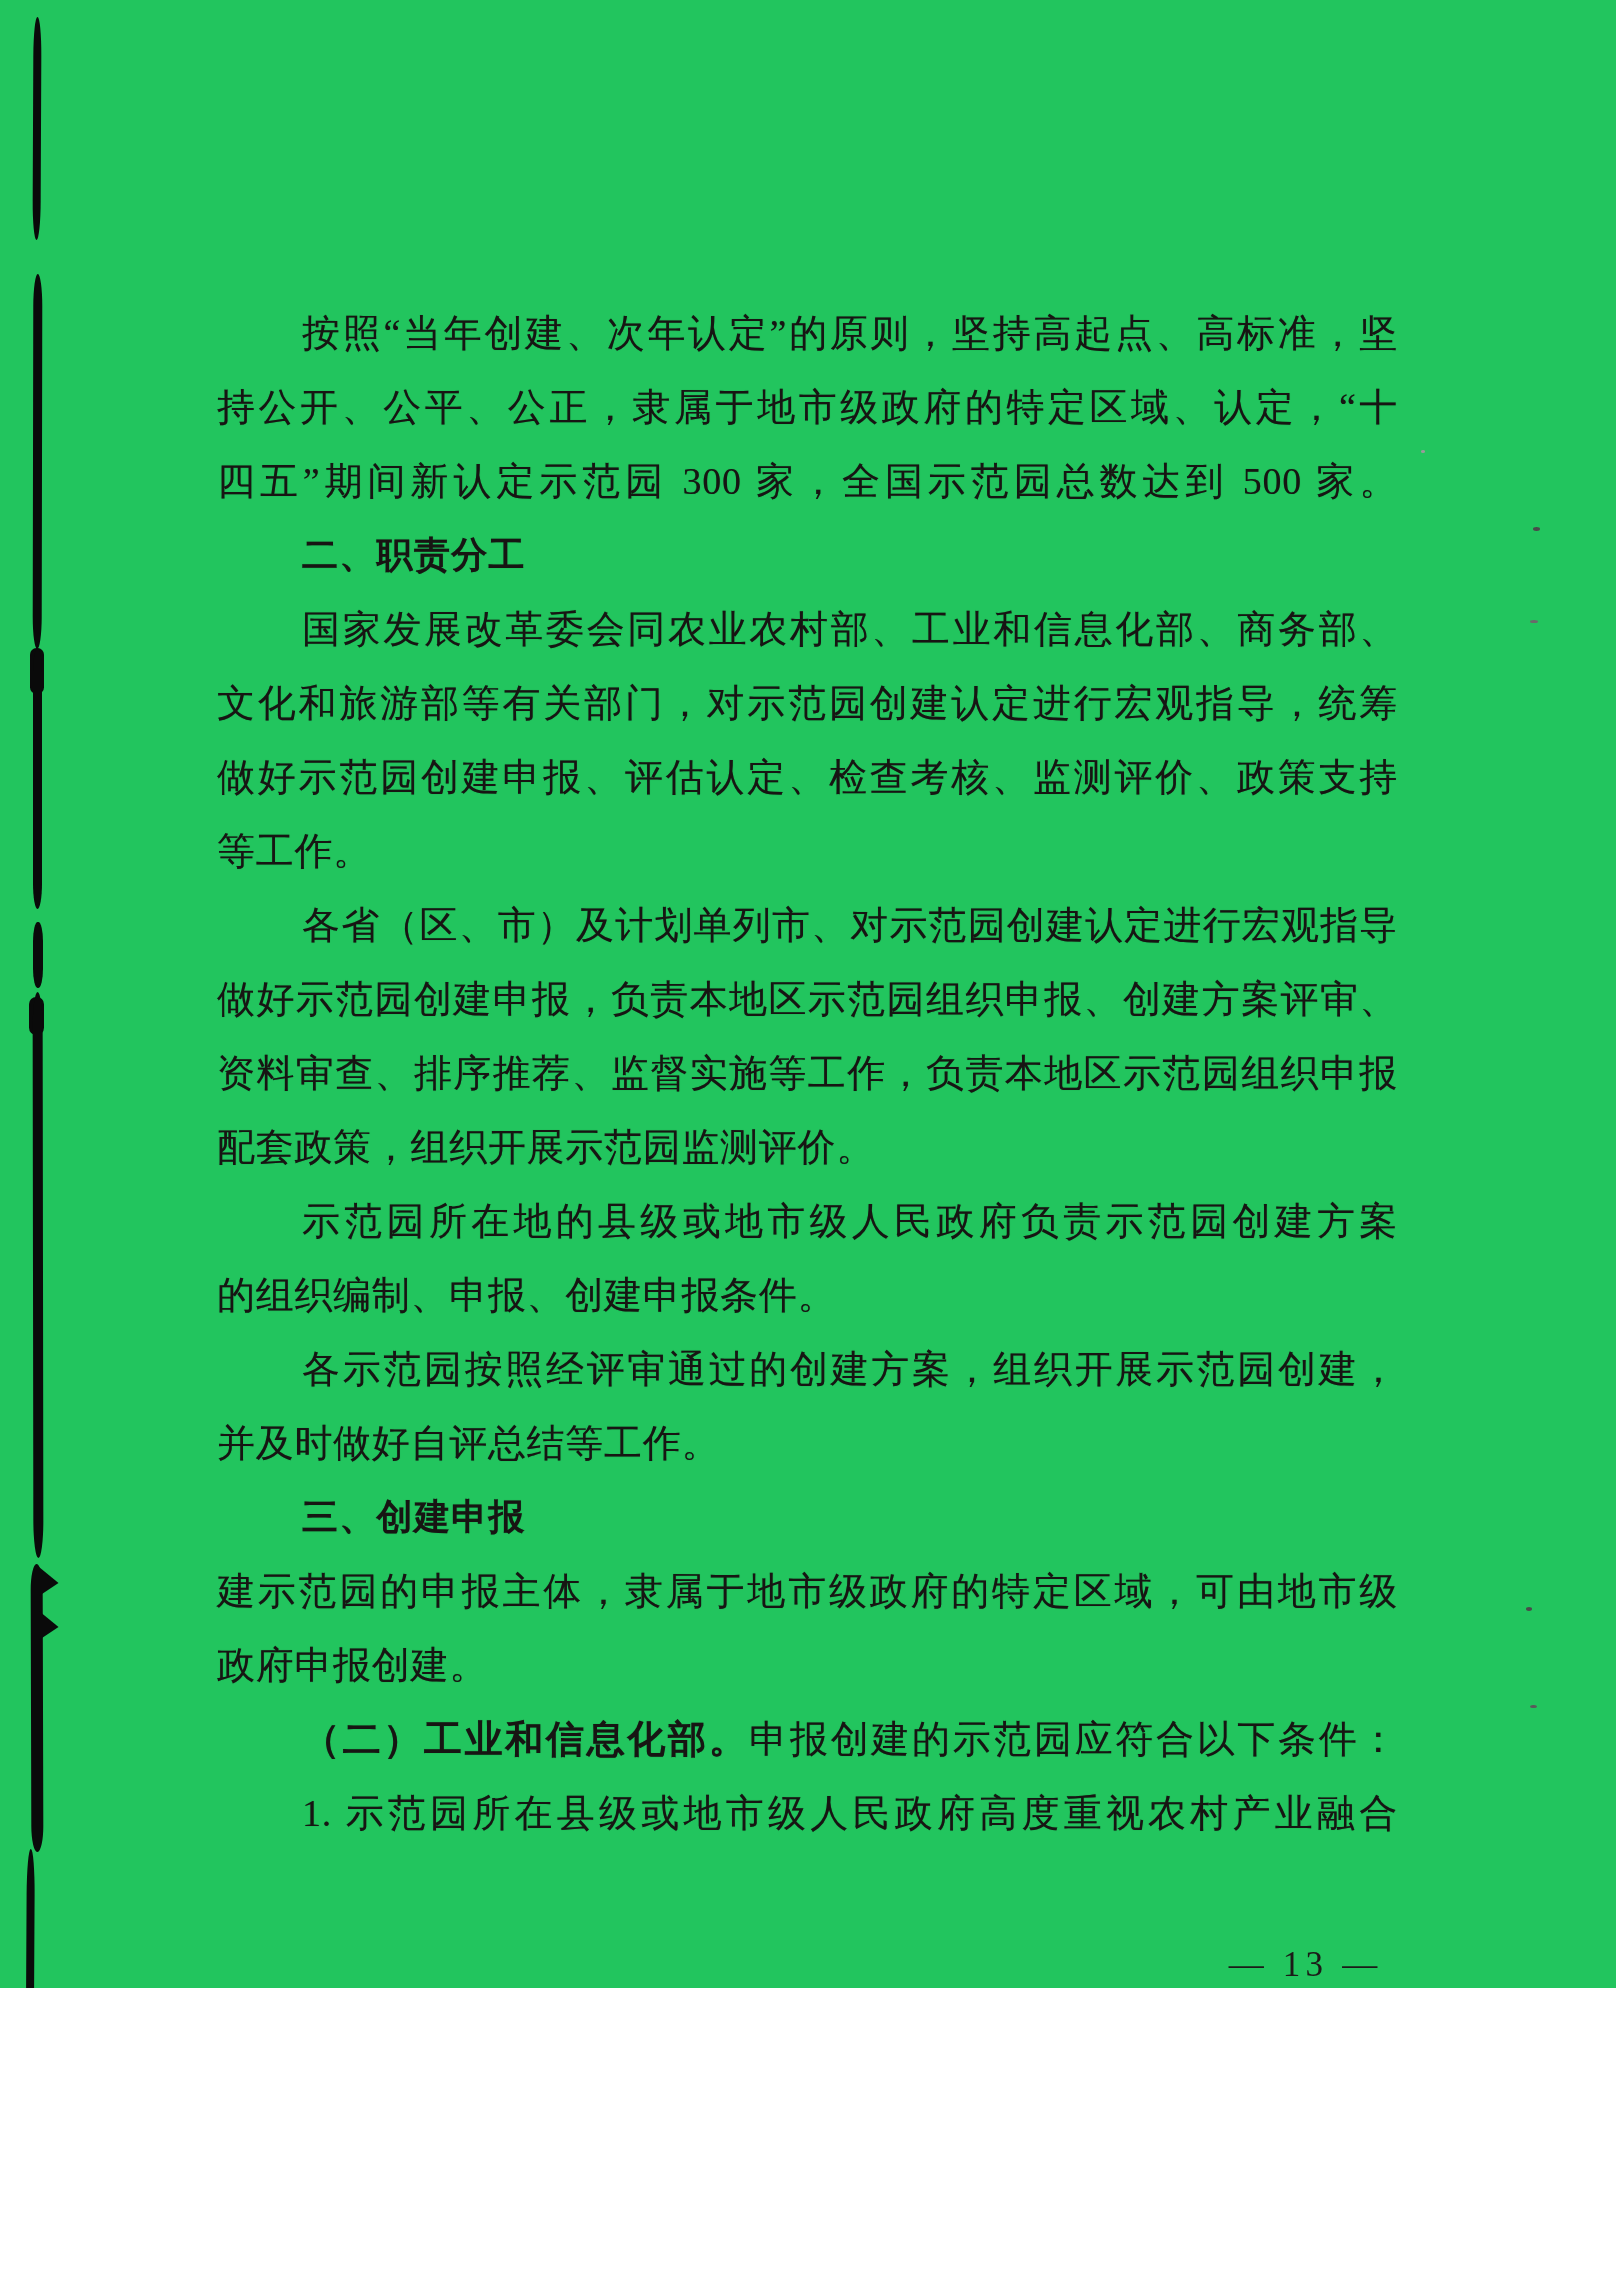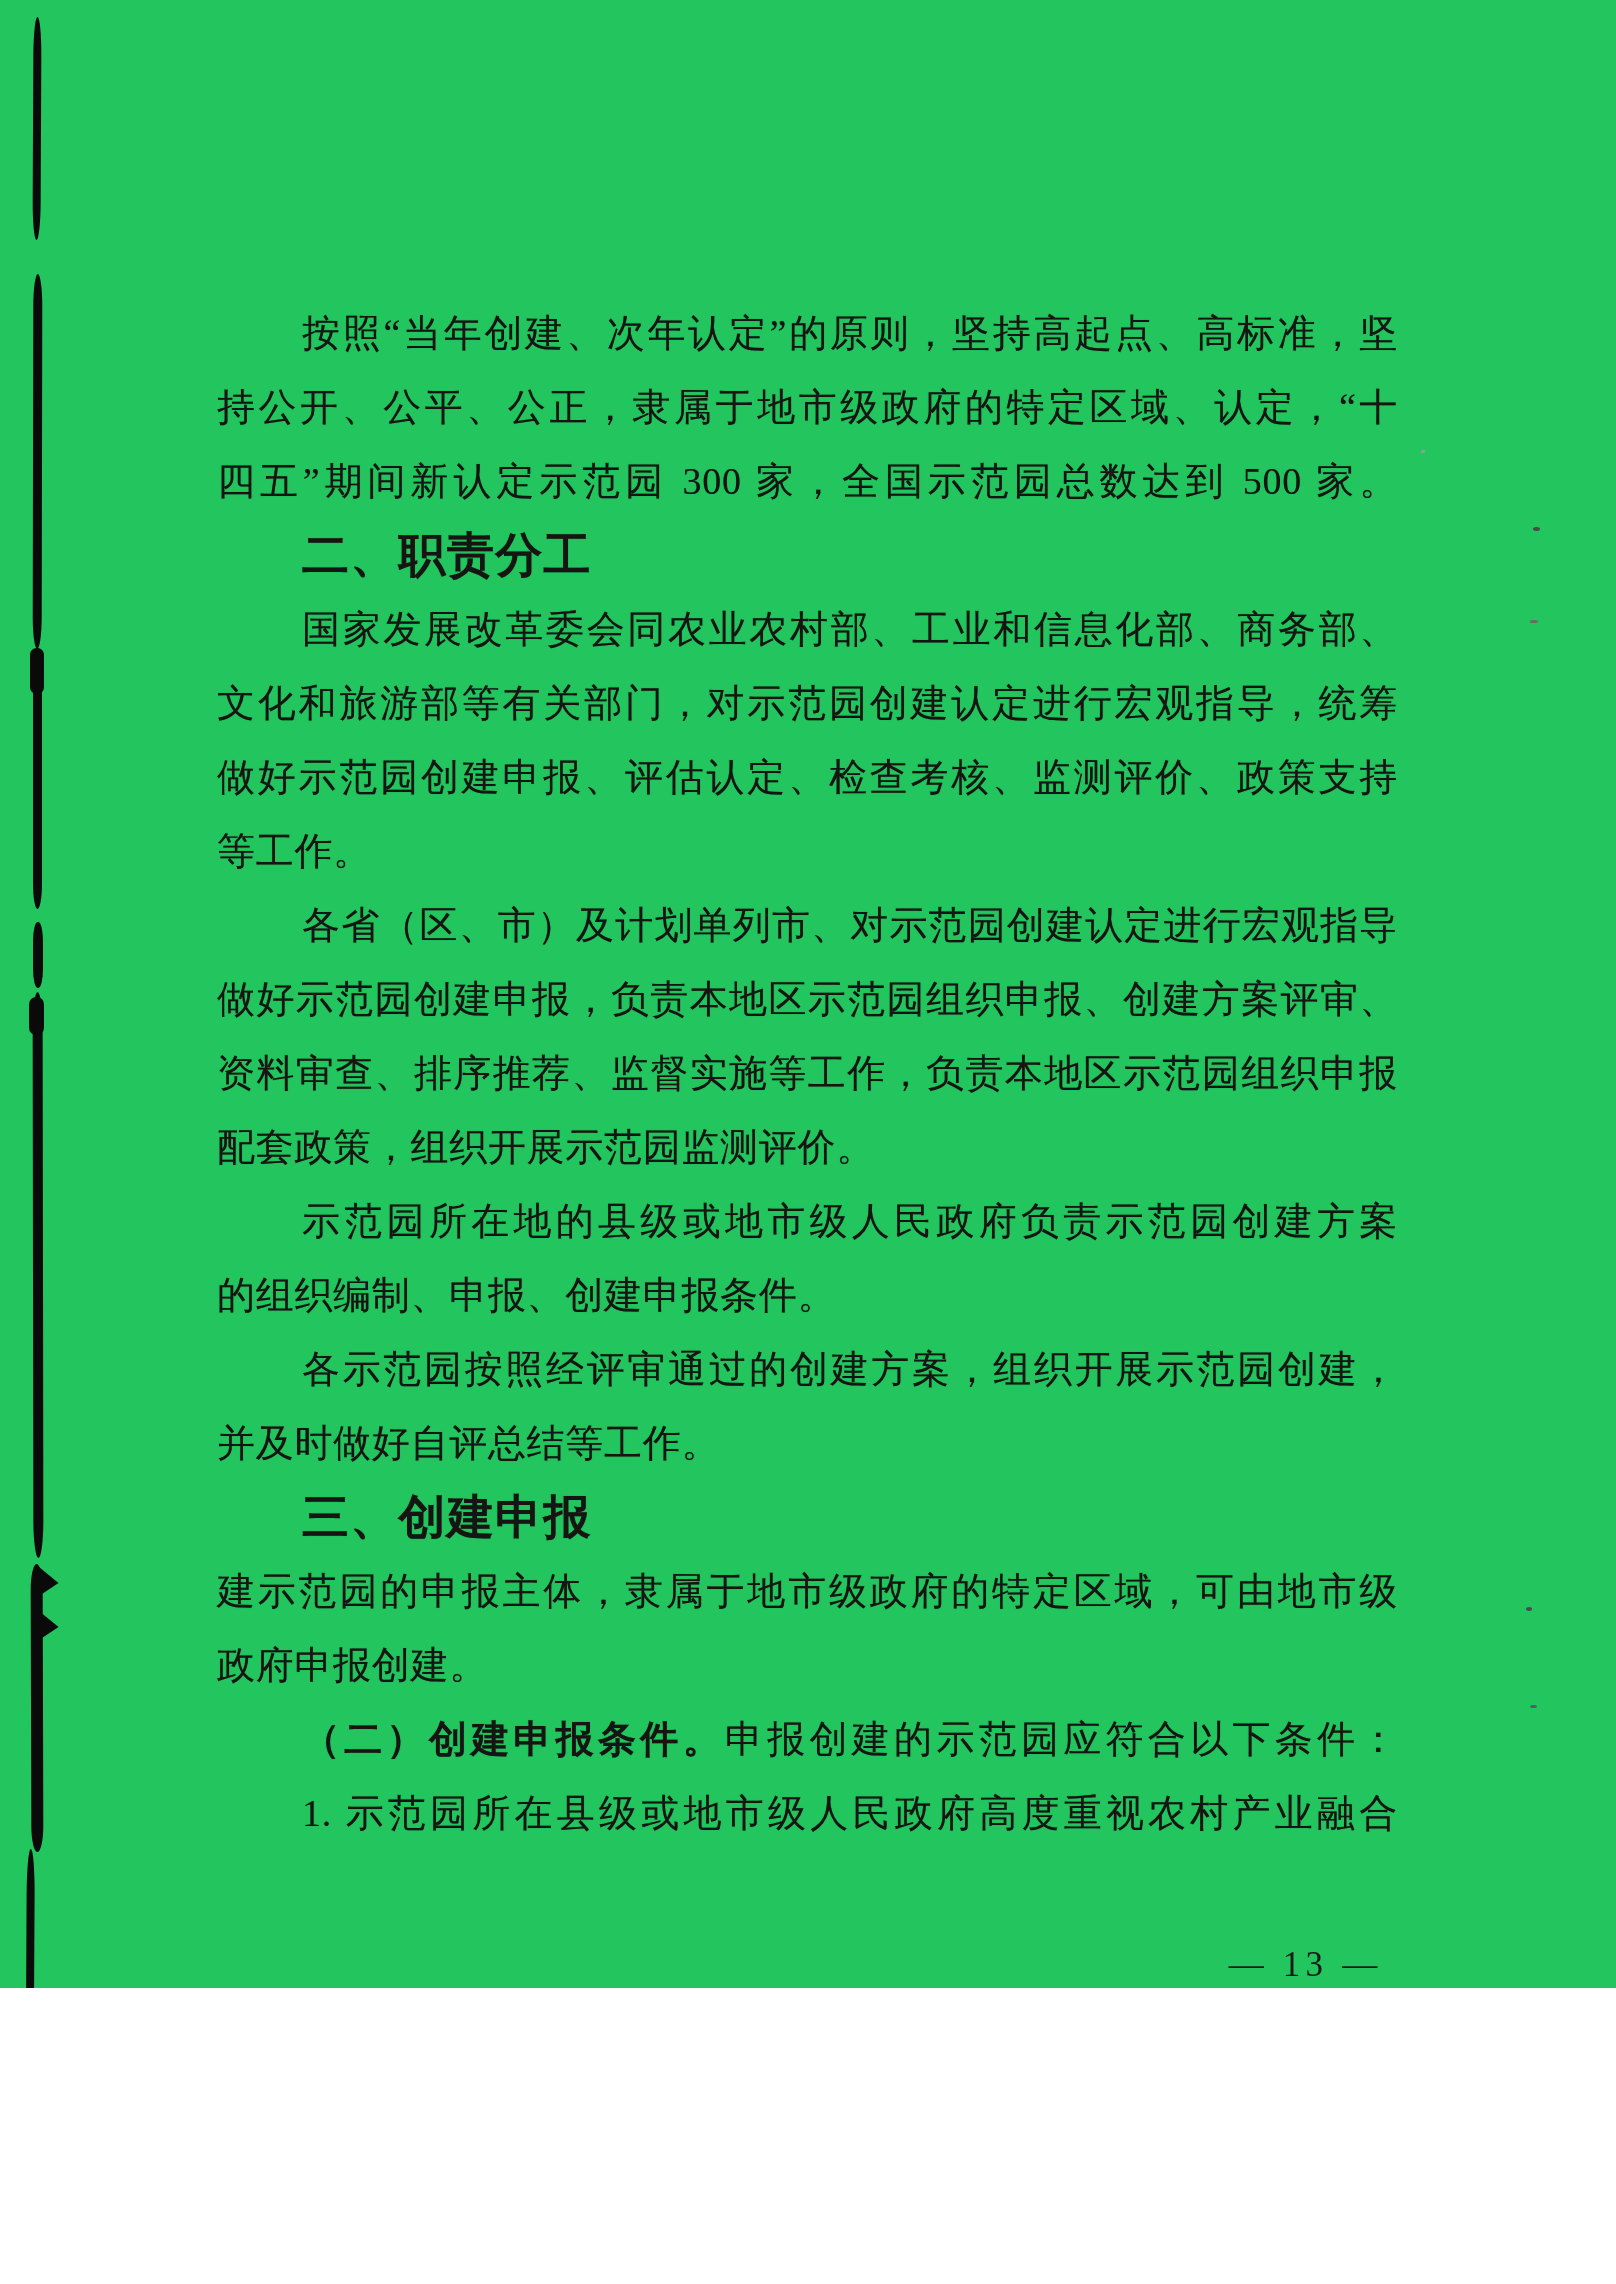--- a/index.html
+++ b/index.html
@@ -32,21 +32,21 @@
   }
   .line.justify {
     white-space: normal;
     text-align: justify;
     text-align-last: justify;
   }
   .line.indent { text-indent: 85px; }
   .line.heading {
     font-family: "Liberation Sans", "DejaVu Sans", sans-serif;
     font-weight: 700;
-    font-size: 47px;
+    font-size: 36px;
     letter-spacing: 1.3px;
   }
   .line .label {
     font-family: "Liberation Sans", "DejaVu Sans", sans-serif;
     font-weight: 700;
   }
   
   .pageno {
     position: absolute;
     top: 1939px;
@@ -125,21 +125,21 @@
       <div class="line justify"><span class="t">做好示范园创建申报，负责本地区示范园组织申报、创建方案评审、</span></div>
       <div class="line justify"><span class="t">资料审查、排序推荐、监督实施等工作，负责本地区示范园组织申报</span></div>
       <div class="line"><span class="t">配套政策，组织开展示范园监测评价。</span></div>
       <div class="line indent justify"><span class="t">示范园所在地的县级或地市级人民政府负责示范园创建方案</span></div>
       <div class="line"><span class="t">的组织编制、申报、创建申报条件。</span></div>
       <div class="line indent justify"><span class="t">各示范园按照经评审通过的创建方案，组织开展示范园创建，</span></div>
       <div class="line"><span class="t">并及时做好自评总结等工作。</span></div>
       <div class="line indent heading"><span class="t">三、创建申报</span></div>
       <div class="line justify"><span class="t">建示范园的申报主体，隶属于地市级政府的特定区域，可由地市级</span></div>
       <div class="line"><span class="t">政府申报创建。</span></div>
-      <div class="line indent justify"><b class="label">（二）创建申报条件。</b><span class="t">申报创建的示范园应符合以下条件：</span></div>
+      <div class="line indent justify"><b class="label">（二）工业和信息化部。</b><span class="t">申报创建的示范园应符合以下条件：</span></div>
       <div class="line indent justify"><span class="t">1. 示范园所在县级或地市级人民政府高度重视农村产业融合</span></div>
     </div>
 
   <div class="pageno">— 13 —</div>
 
   <div class="art hline"></div>
 
   <div class="speck sp1"></div>
   <div class="speck sp2"></div>
   <div class="speck sp3"></div>

